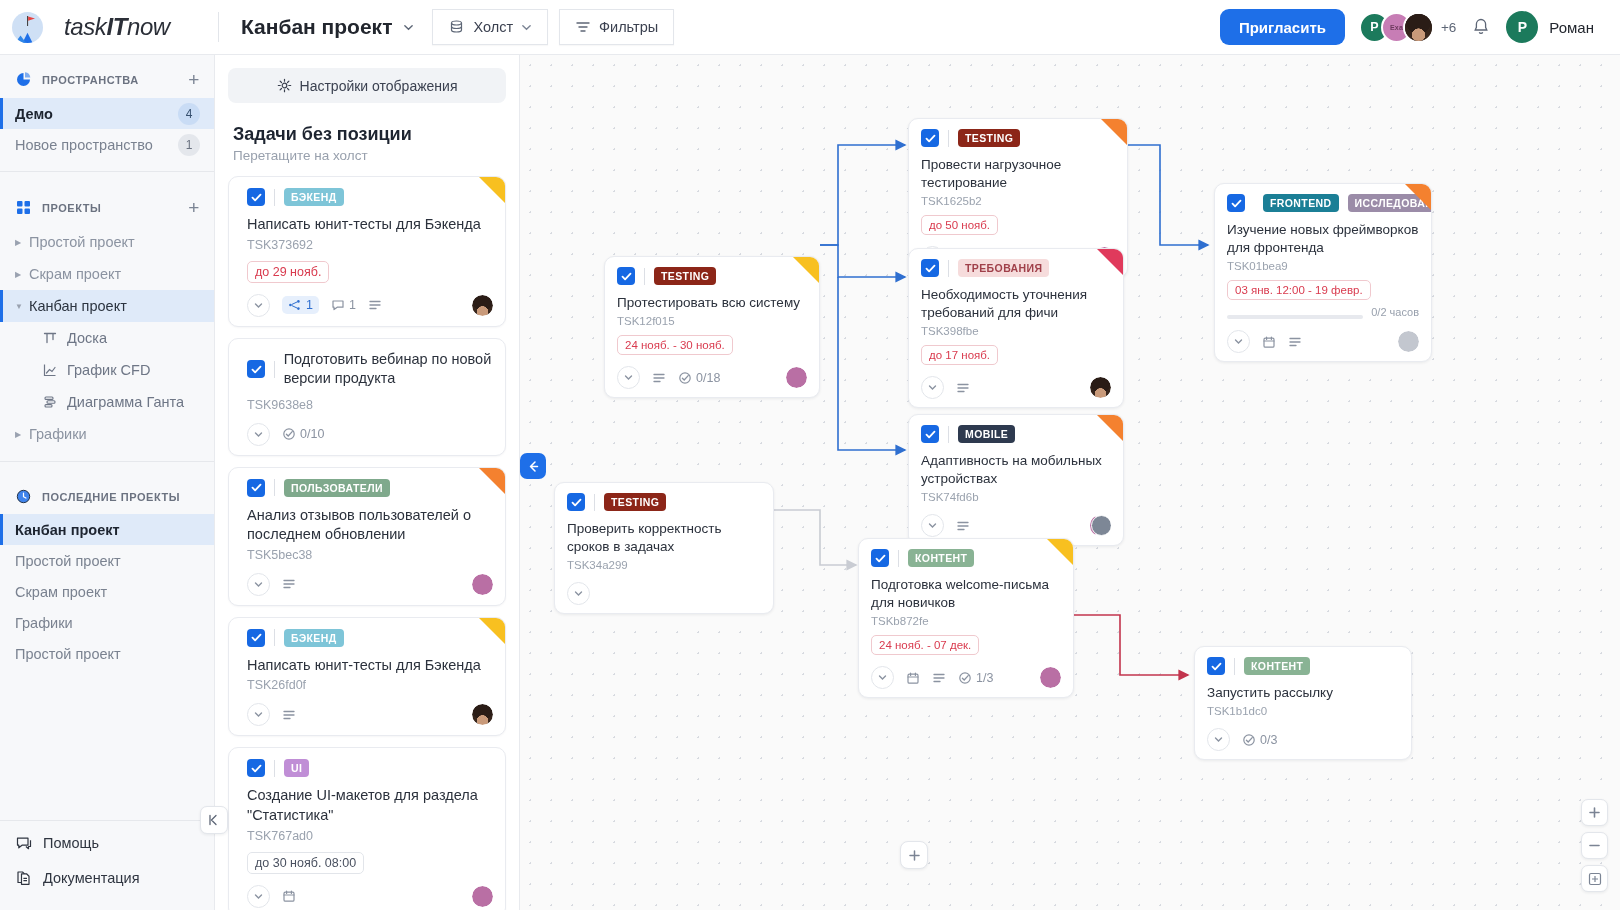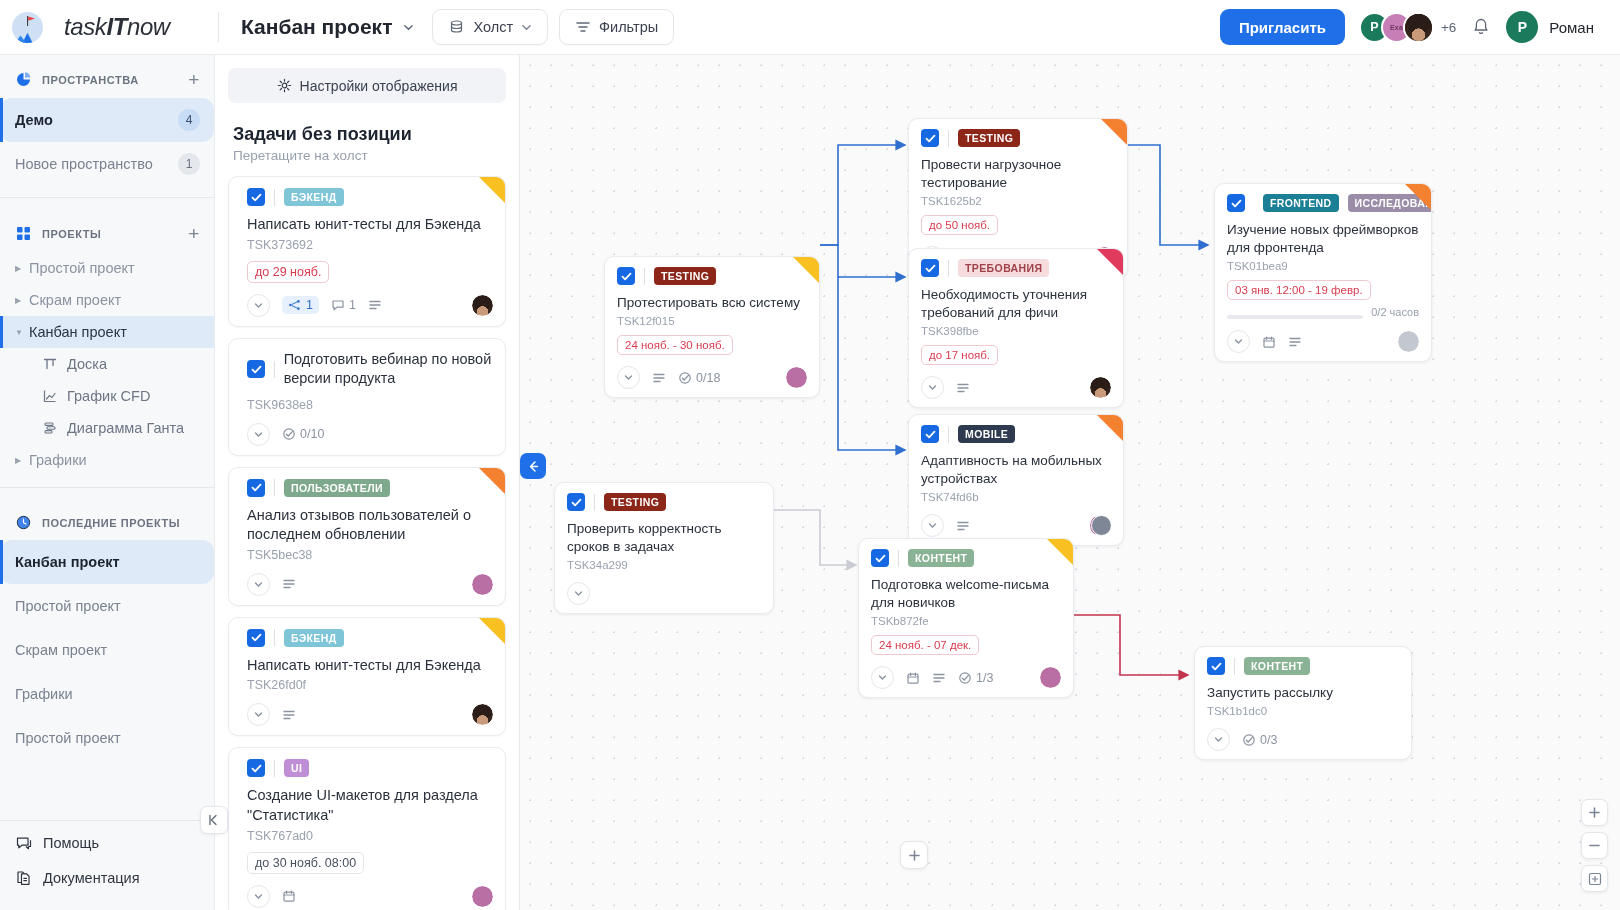--- a/index.html
+++ b/index.html
@@ -29,21 +29,21 @@
   .logo-text .lt-1 { font-weight: 400; }
   .topbar-div { width: 1px; height: 30px; background: #e2e5ea; margin: 0 0 0 3px; }
 
   .proj-title {
     display: flex; align-items: center; gap: 11px; padding: 0 18px 0 22px;
     font-size: 21px; font-weight: 700; color: #22262e; cursor: pointer; white-space: nowrap;
   }
   .chev { width: 11px; height: 11px; flex: none; }
   .pill-btn {
     display: flex; align-items: center; gap: 8px; height: 36px; padding: 0 15px;
-    border: 1px solid #e3e6eb; border-radius: 9px; background: #fff;
+    border: 1px solid #e3e6eb; border-radius: 0; background: #fff;
     font-size: 14.5px; color: #3b4150; cursor: pointer; white-space: nowrap;
     box-shadow: 0 1px 1px rgba(16,24,40,.03);
   }
   .pill-btn + .pill-btn { margin-left: 11px; }
   .topbar-right { margin-left: auto; display: flex; align-items: center; padding-right: 26px; gap: 14px; }
   .invite-btn {
     background: #1e6fe8; color: #fff; font-size: 15px; font-weight: 600;
     height: 36px; padding: 0 19px; border: none; border-radius: 9px; cursor: pointer; white-space: nowrap;
   }
   .avatars { display: flex; align-items: center; }
@@ -76,22 +76,22 @@
     display: flex; flex-direction: column; position: relative;
   }
   .sb-scroll { flex: 1; overflow: hidden; }
   .sb-head {
     display: flex; align-items: center; gap: 10px; padding: 15px 14px 9px 15px;
     font-size: 11px; font-weight: 700; letter-spacing: .55px; color: #6b7280; text-transform: uppercase;
   }
   .sb-head .ic { width: 17px; height: 17px; flex: none; }
   .sb-head .plus { margin-left: auto; font-size: 19px; color: #7b8494; line-height: 1; cursor: pointer; font-weight: 400;}
   .sb-item {
-    display: flex; align-items: center; height: 44px; padding: 0 14px 0 15px;
-    font-size: 14.5px; color: #7a8290; cursor: pointer; position: relative; border-radius: 12px;
+    display: flex; align-items: center; height: 31px; padding: 0 14px 0 15px;
+    font-size: 14.5px; color: #7a8290; cursor: pointer; position: relative;
   }
   .sb-item.active { background: #dfeaf9; color: #1d2430; font-weight: 600; }
   .sb-item.active::before { content: ""; position: absolute; left: 0; top: 0; bottom: 0; width: 3px; background: #1e6fe8; }
   .sb-badge {
     margin-left: auto; min-width: 22px; height: 22px; border-radius: 50%;
     display: flex; align-items: center; justify-content: center;
     font-size: 12px; background: #e4e7ec; color: #6a7280; font-weight: 500;
   }
   .sb-item.active .sb-badge { background: #c9dcf5; color: #36506f; }
   .sb-sep { height: 1px; background: #e6e8ec; margin: 11px 0; }

